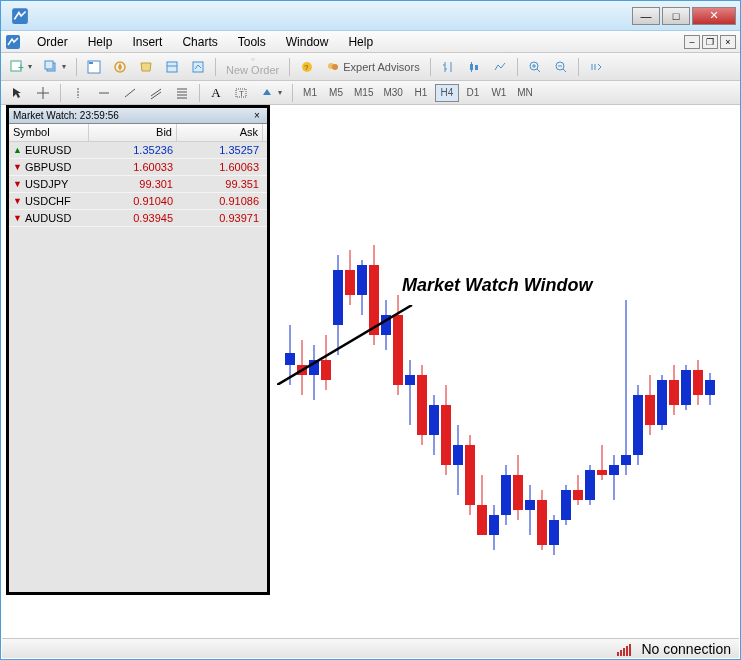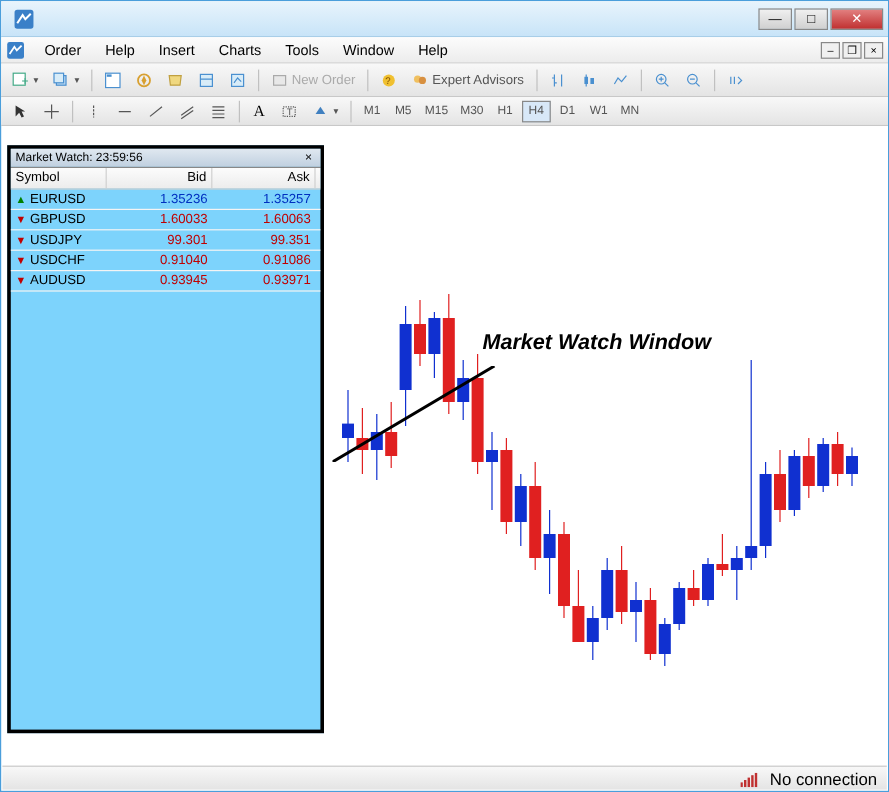--- a/index.html
+++ b/index.html
@@ -19,29 +19,29 @@
 .menubar .mitem { padding: 2px 10px; cursor: pointer; }
 .menubar .mdi-btns { margin-left: auto; display: flex; gap: 2px; }
 .menubar .mdi-btn { width: 16px; height: 14px; border: 1px solid #888; background: #f0f0f0; font-size: 9px; display:flex;align-items:center;justify-content:center; cursor:pointer; }
 .menubar .app-icon { width:16px; height:16px; margin-right:6px; }
 
 .toolbar1 { height: 28px; background: linear-gradient(to bottom,#f8f8f8,#e4e4e4); border-bottom: 1px solid #c8c8c8; display: flex; align-items: center; padding: 0 4px; font-size: 11px; gap:2px; }
 .toolbar2 { height: 24px; background: linear-gradient(to bottom,#f8f8f8,#e4e4e4); border-bottom: 1px solid #c8c8c8; display: flex; align-items: center; padding: 0 4px; font-size: 10px; gap:2px; }
 
 .tbtn { min-width: 22px; height: 20px; display: inline-flex; align-items: center; justify-content: center; padding: 0 4px; border: 1px solid transparent; cursor: pointer; gap:3px; }
 .tbtn.text { color:#555; font-size:11px; }
-.tbtn.disabled { color:#aaa; }
+.tbtn.disabled { color:#aaa;flex-direction:column; }
 .sep { width:1px; height:18px; background:#c0c0c0; margin:0 3px; }
 
 .tf-btn { min-width:24px; height:18px; font-size:10px; display:inline-flex; align-items:center; justify-content:center; border:1px solid transparent; cursor:pointer; padding:0 3px; color:#555; }
 .tf-btn.act { border:1px solid #888; background:#d8e8f8; }
 
 .workspace { position: absolute; top: 104px; left: 1px; right: 1px; bottom: 22px; background: #fff; }
 
-.market-watch { position:absolute; left:4px; top:16px; width:264px; height:490px; border:3px solid #000; background:#7dd3fc; }
+.market-watch { position:absolute; left:4px; top:0; width:264px; height:490px; border:3px solid #000; background:#e5e5e5; }
 .mw-title { height:16px; background: linear-gradient(to bottom,#e0e8f0,#c0d0e0); border-bottom:1px solid #888; font-size:10px; padding:0 4px; display:flex; align-items:center; }
 .mw-title .spacer{flex:1;}
 .mw-title .x { width:12px; height:12px; font-size:10px; cursor:pointer; display:flex;align-items:center;justify-content:center; }
 .mw-header { height:18px; display:flex; border-bottom:1px solid #d0d0d0; font-size:11px; background:linear-gradient(#fcfcfc,#ececec); }
 .mw-header div { border-right:1px solid #d0d0d0; padding:2px 4px; }
 .mw-col-sym { width:80px; }
 .mw-col-bid { width:88px; text-align:right; }
 .mw-col-ask { width:86px; text-align:right; }
 .mw-row { height:17px; display:flex; font-size:11px; align-items:center; border-bottom:1px solid #f4f4f4; }
 .mw-row .sym { width:80px; padding-left:4px; display:flex; align-items:center; gap:3px; }

